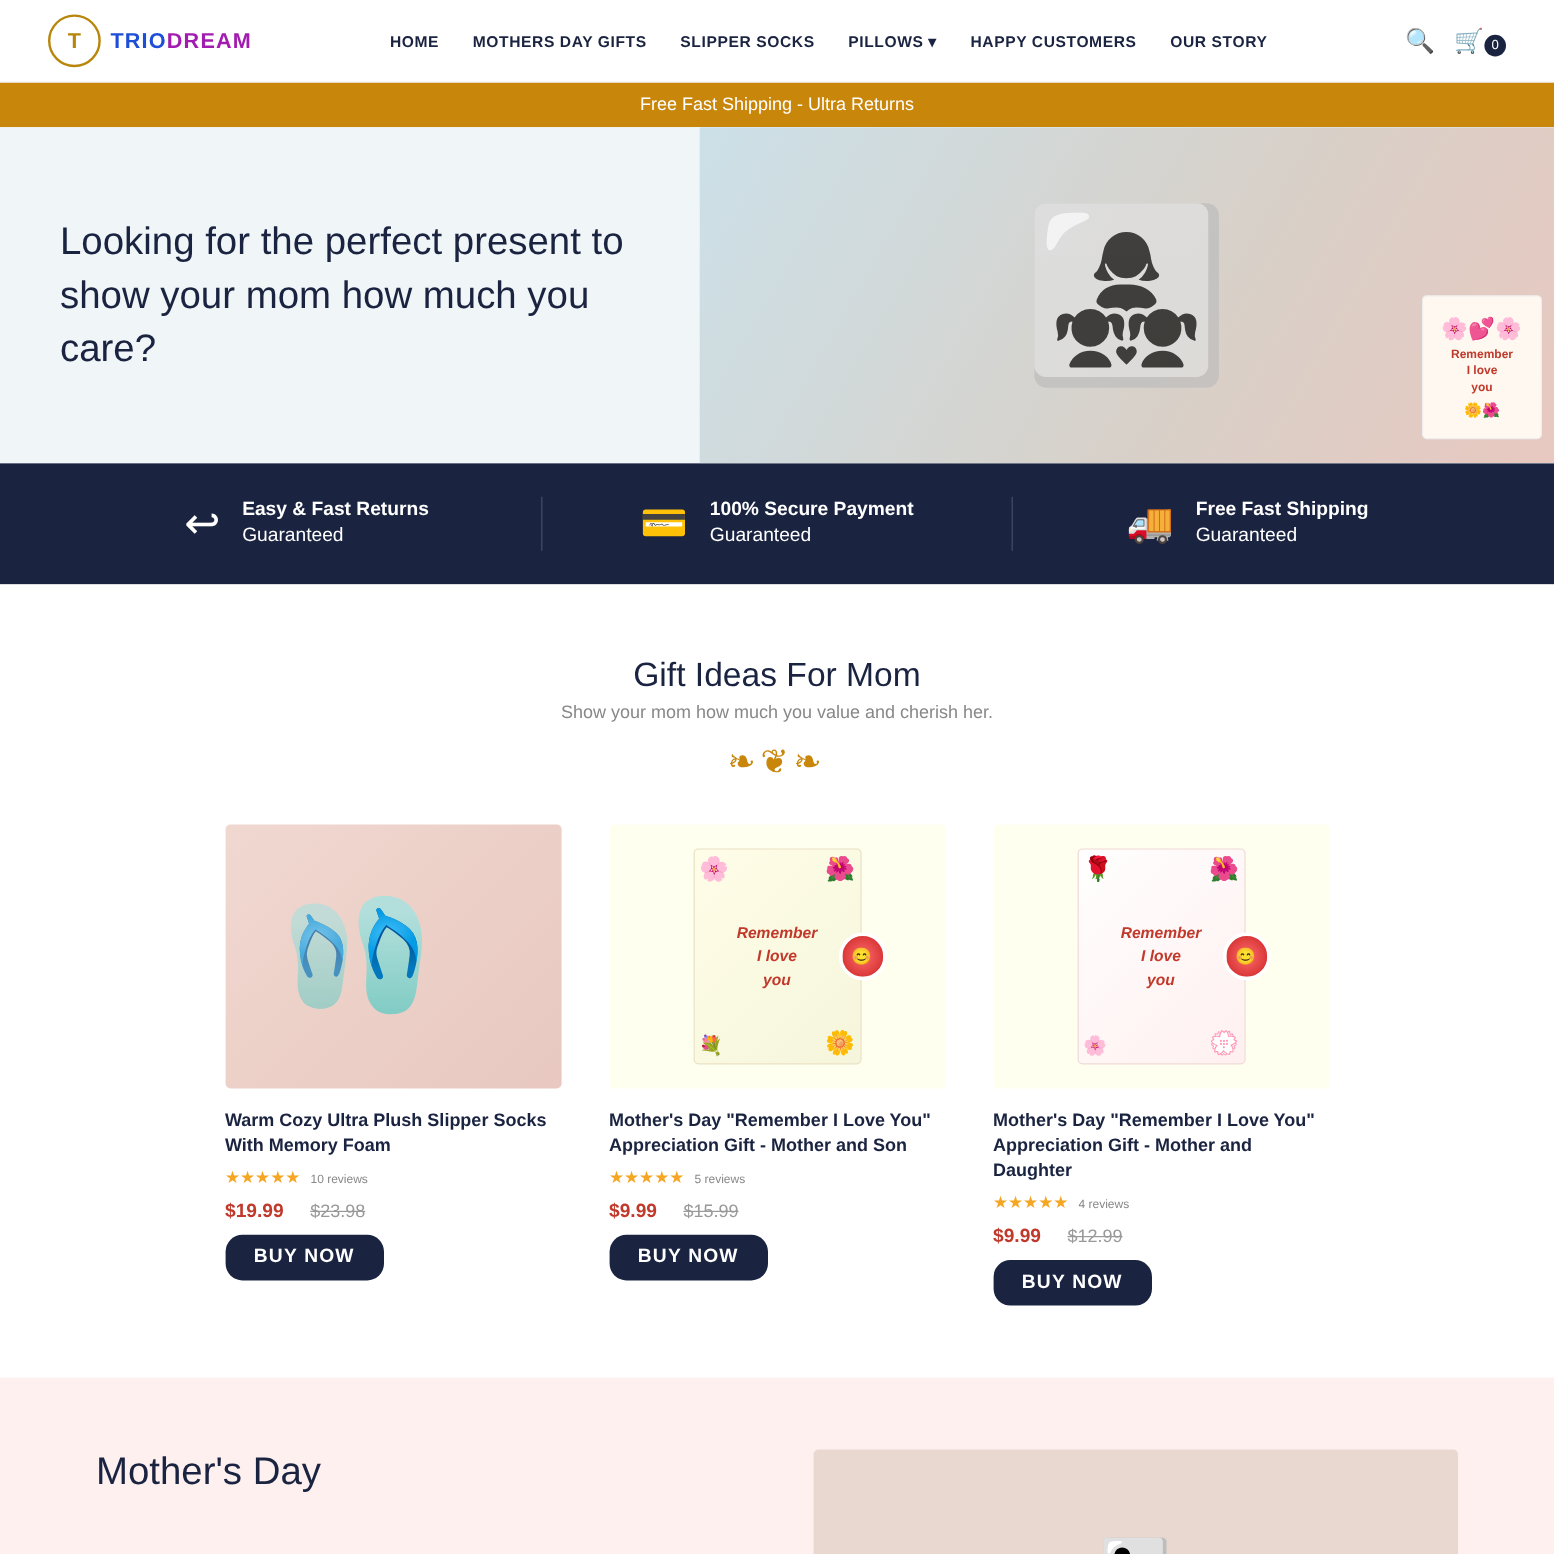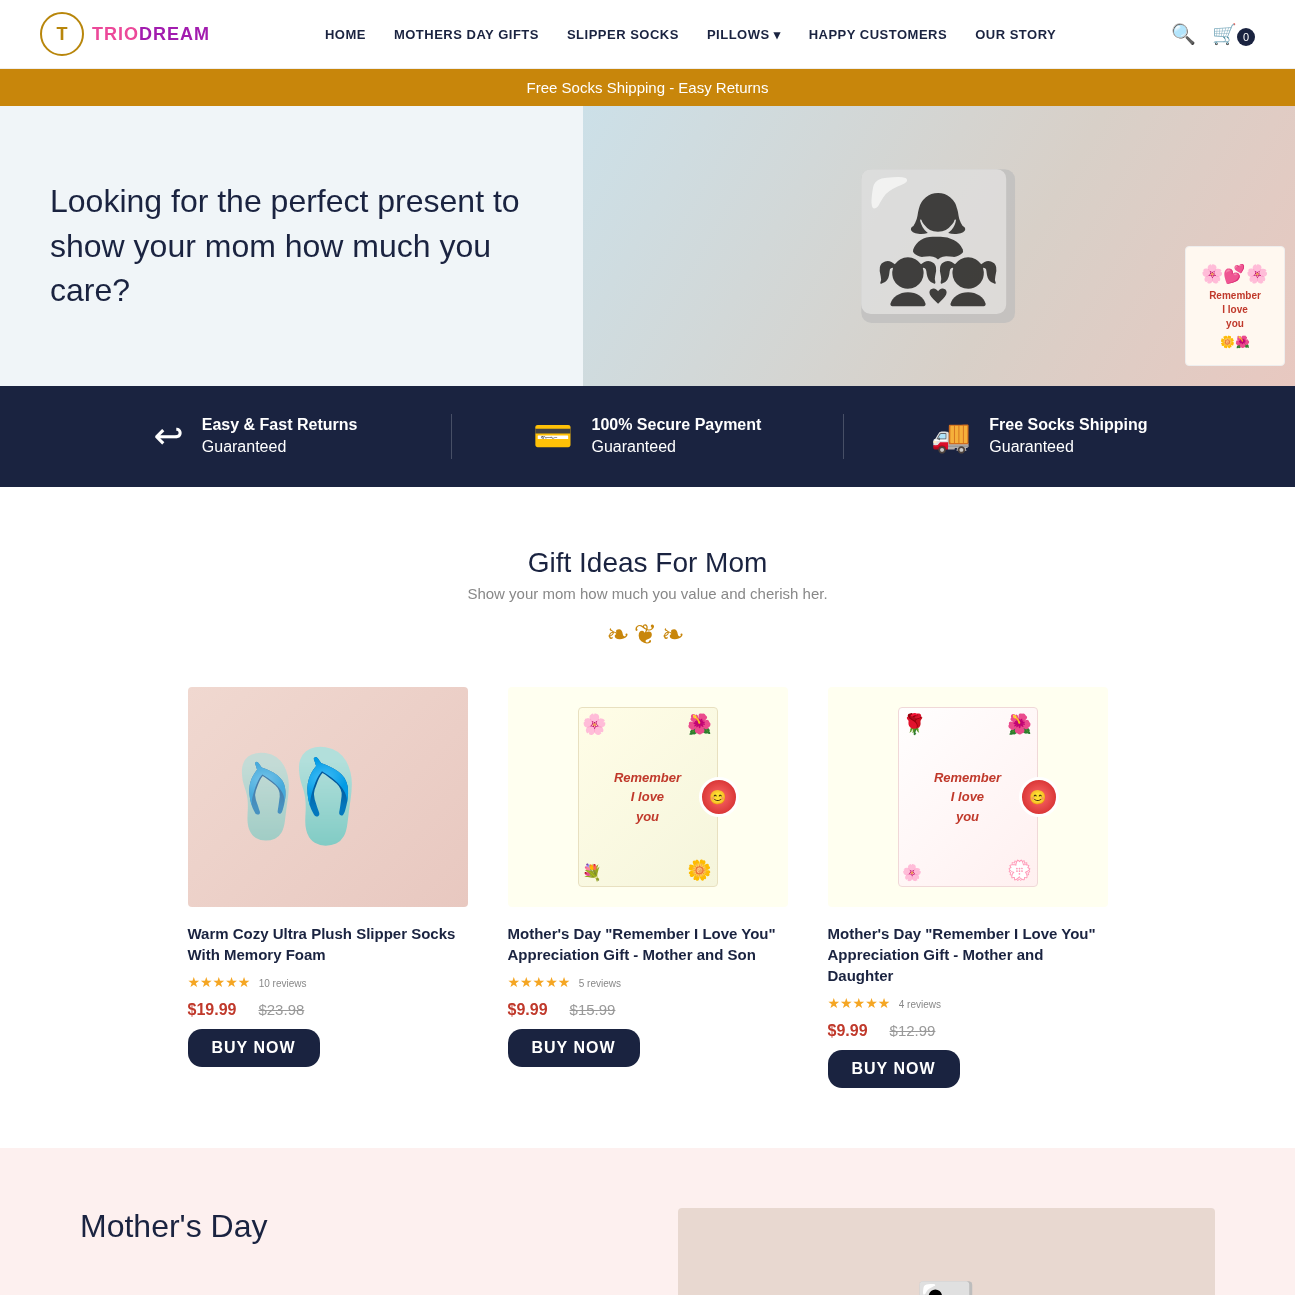--- a/index.html
+++ b/index.html
@@ -10,21 +10,21 @@
       display: flex; align-items: center; justify-content: space-between;
       padding: 12px 40px; border-bottom: 1px solid #eee; background: #fff;
     }
     .logo-area { display: flex; align-items: center; gap: 8px; }
     .logo-icon {
       width: 44px; height: 44px; border: 2px solid #b8860b; border-radius: 50%;
       display: flex; align-items: center; justify-content: center;
       font-size: 18px; color: #b8860b; font-weight: bold;
     }
     .logo-text { font-size: 18px; font-weight: 700; letter-spacing: 1px; }
-    .logo-text span:first-child { color: #ec4899; }
+    .logo-text span:first-child { color: #1d4ed8; }
     .logo-text span:last-child { color: #a21caf; }
     .nav-links { display: flex; align-items: center; gap: 28px; }
     .nav-links a {
       text-decoration: none; font-size: 13px; font-weight: 600; color: #1a2340;
       letter-spacing: 0.5px; text-transform: uppercase;
     }
     .nav-pills { display: flex; align-items: center; gap: 16px; }
     .nav-pill { font-size: 20px; cursor: pointer; color: #333; }
     .cart-count {
       background: #1a2340; color: #fff; border-radius: 50%;
@@ -195,21 +195,21 @@
 
   <div class="nav-pills">
     <span class="nav-pill">🔍</span>
     <span class="nav-pill">
       🛒<span class="cart-count">0</span>
     </span>
   </div>
 </nav>
 
 <div class="announcement-bar">
-  <span>Free Socks Shipping - Easy Returns</span>
+  <span>Free Fast Shipping - Ultra Returns</span>
 </div>
 
 <section class="hero">
   <div class="hero-text">
     <h1>Looking for the perfect present to show your mom how much you care?</h1>
   </div>
   <div class="hero-image">
     <div class="hero-people">
 
       <div style="position:absolute;top:0;left:0;right:0;bottom:0;background:linear-gradient(120deg,#cce0e8 0%,#d8d0c8 60%,#e8c8c0 100%);display:flex;align-items:center;justify-content:center;">
@@ -236,21 +236,21 @@
   <div class="feature-item">
     <div class="feature-icon">💳</div>
     <div class="feature-text">
       <strong>100% Secure Payment</strong>
       <span>Guaranteed</span>
     </div>
   </div>
   <div class="feature-item">
     <div class="feature-icon">🚚</div>
     <div class="feature-text">
-      <strong>Free Socks Shipping</strong>
+      <strong>Free Fast Shipping</strong>
       <span>Guaranteed</span>
     </div>
   </div>
 </div>
 
 <section class="gift-section">
   <div class="section-heading">
     <h2>Gift Ideas For Mom</h2>
   </div>
   <p class="section-sub">Show your mom how much you value and cherish her.</p>

